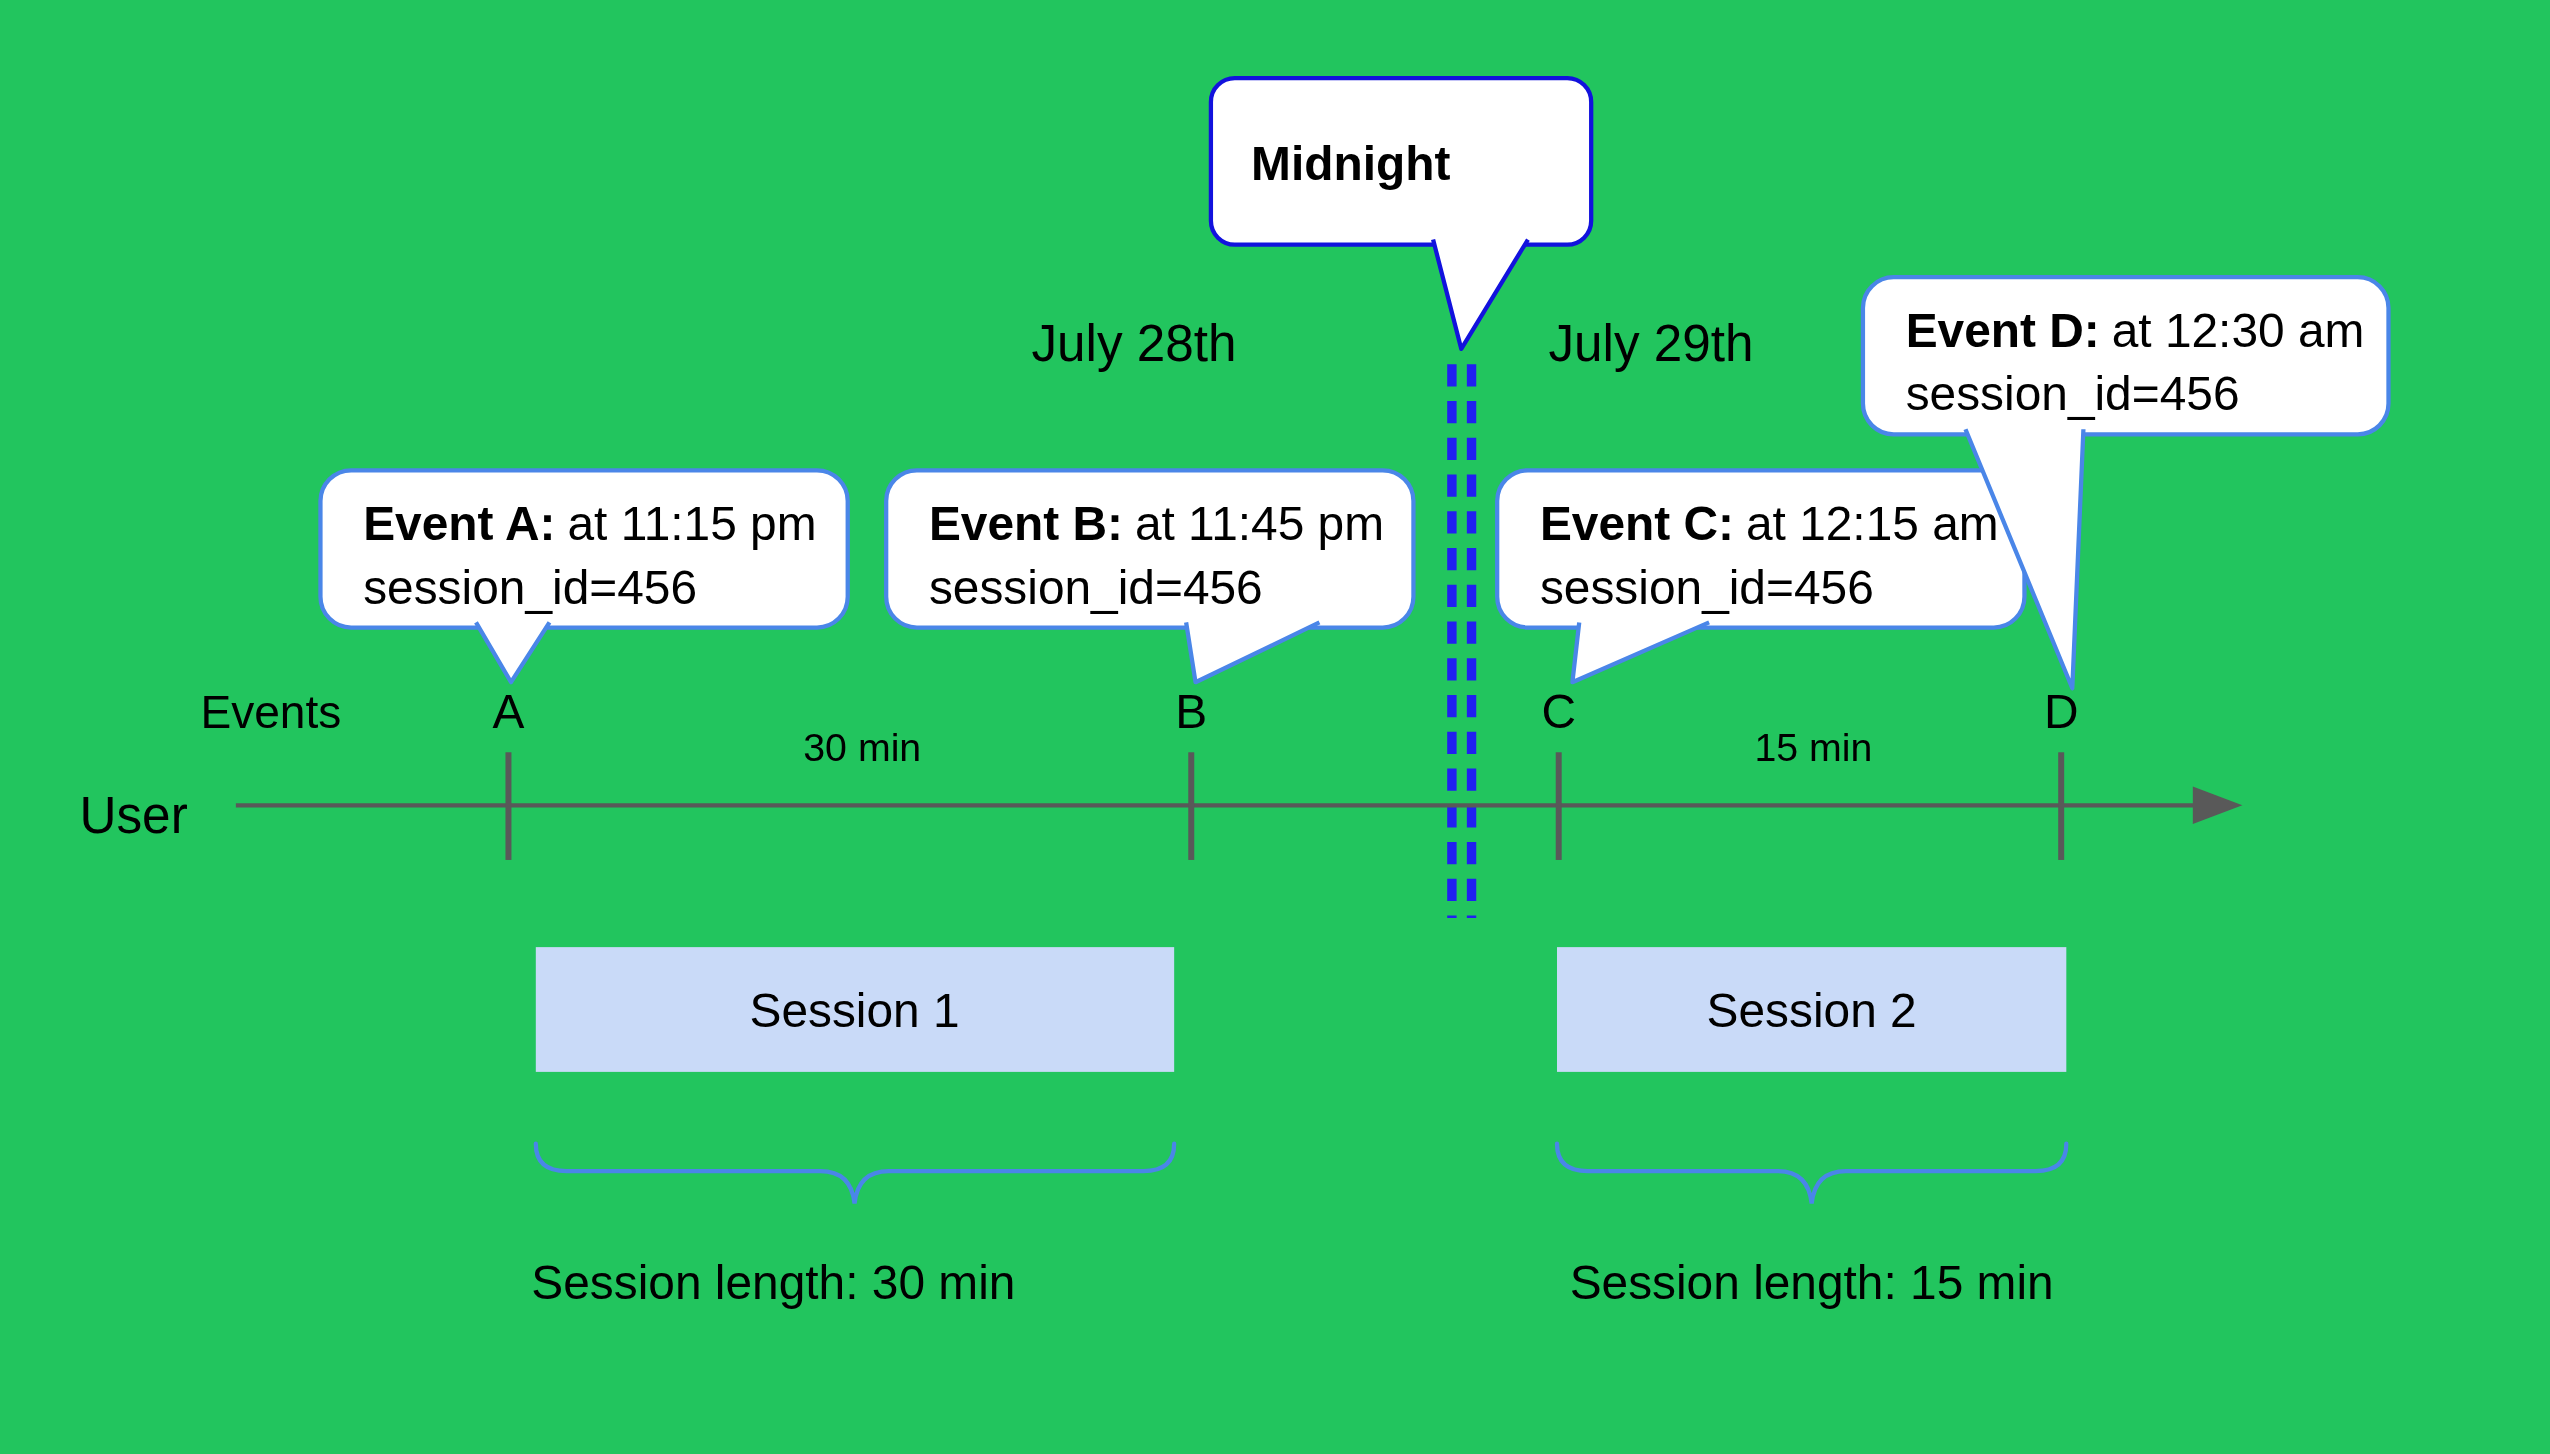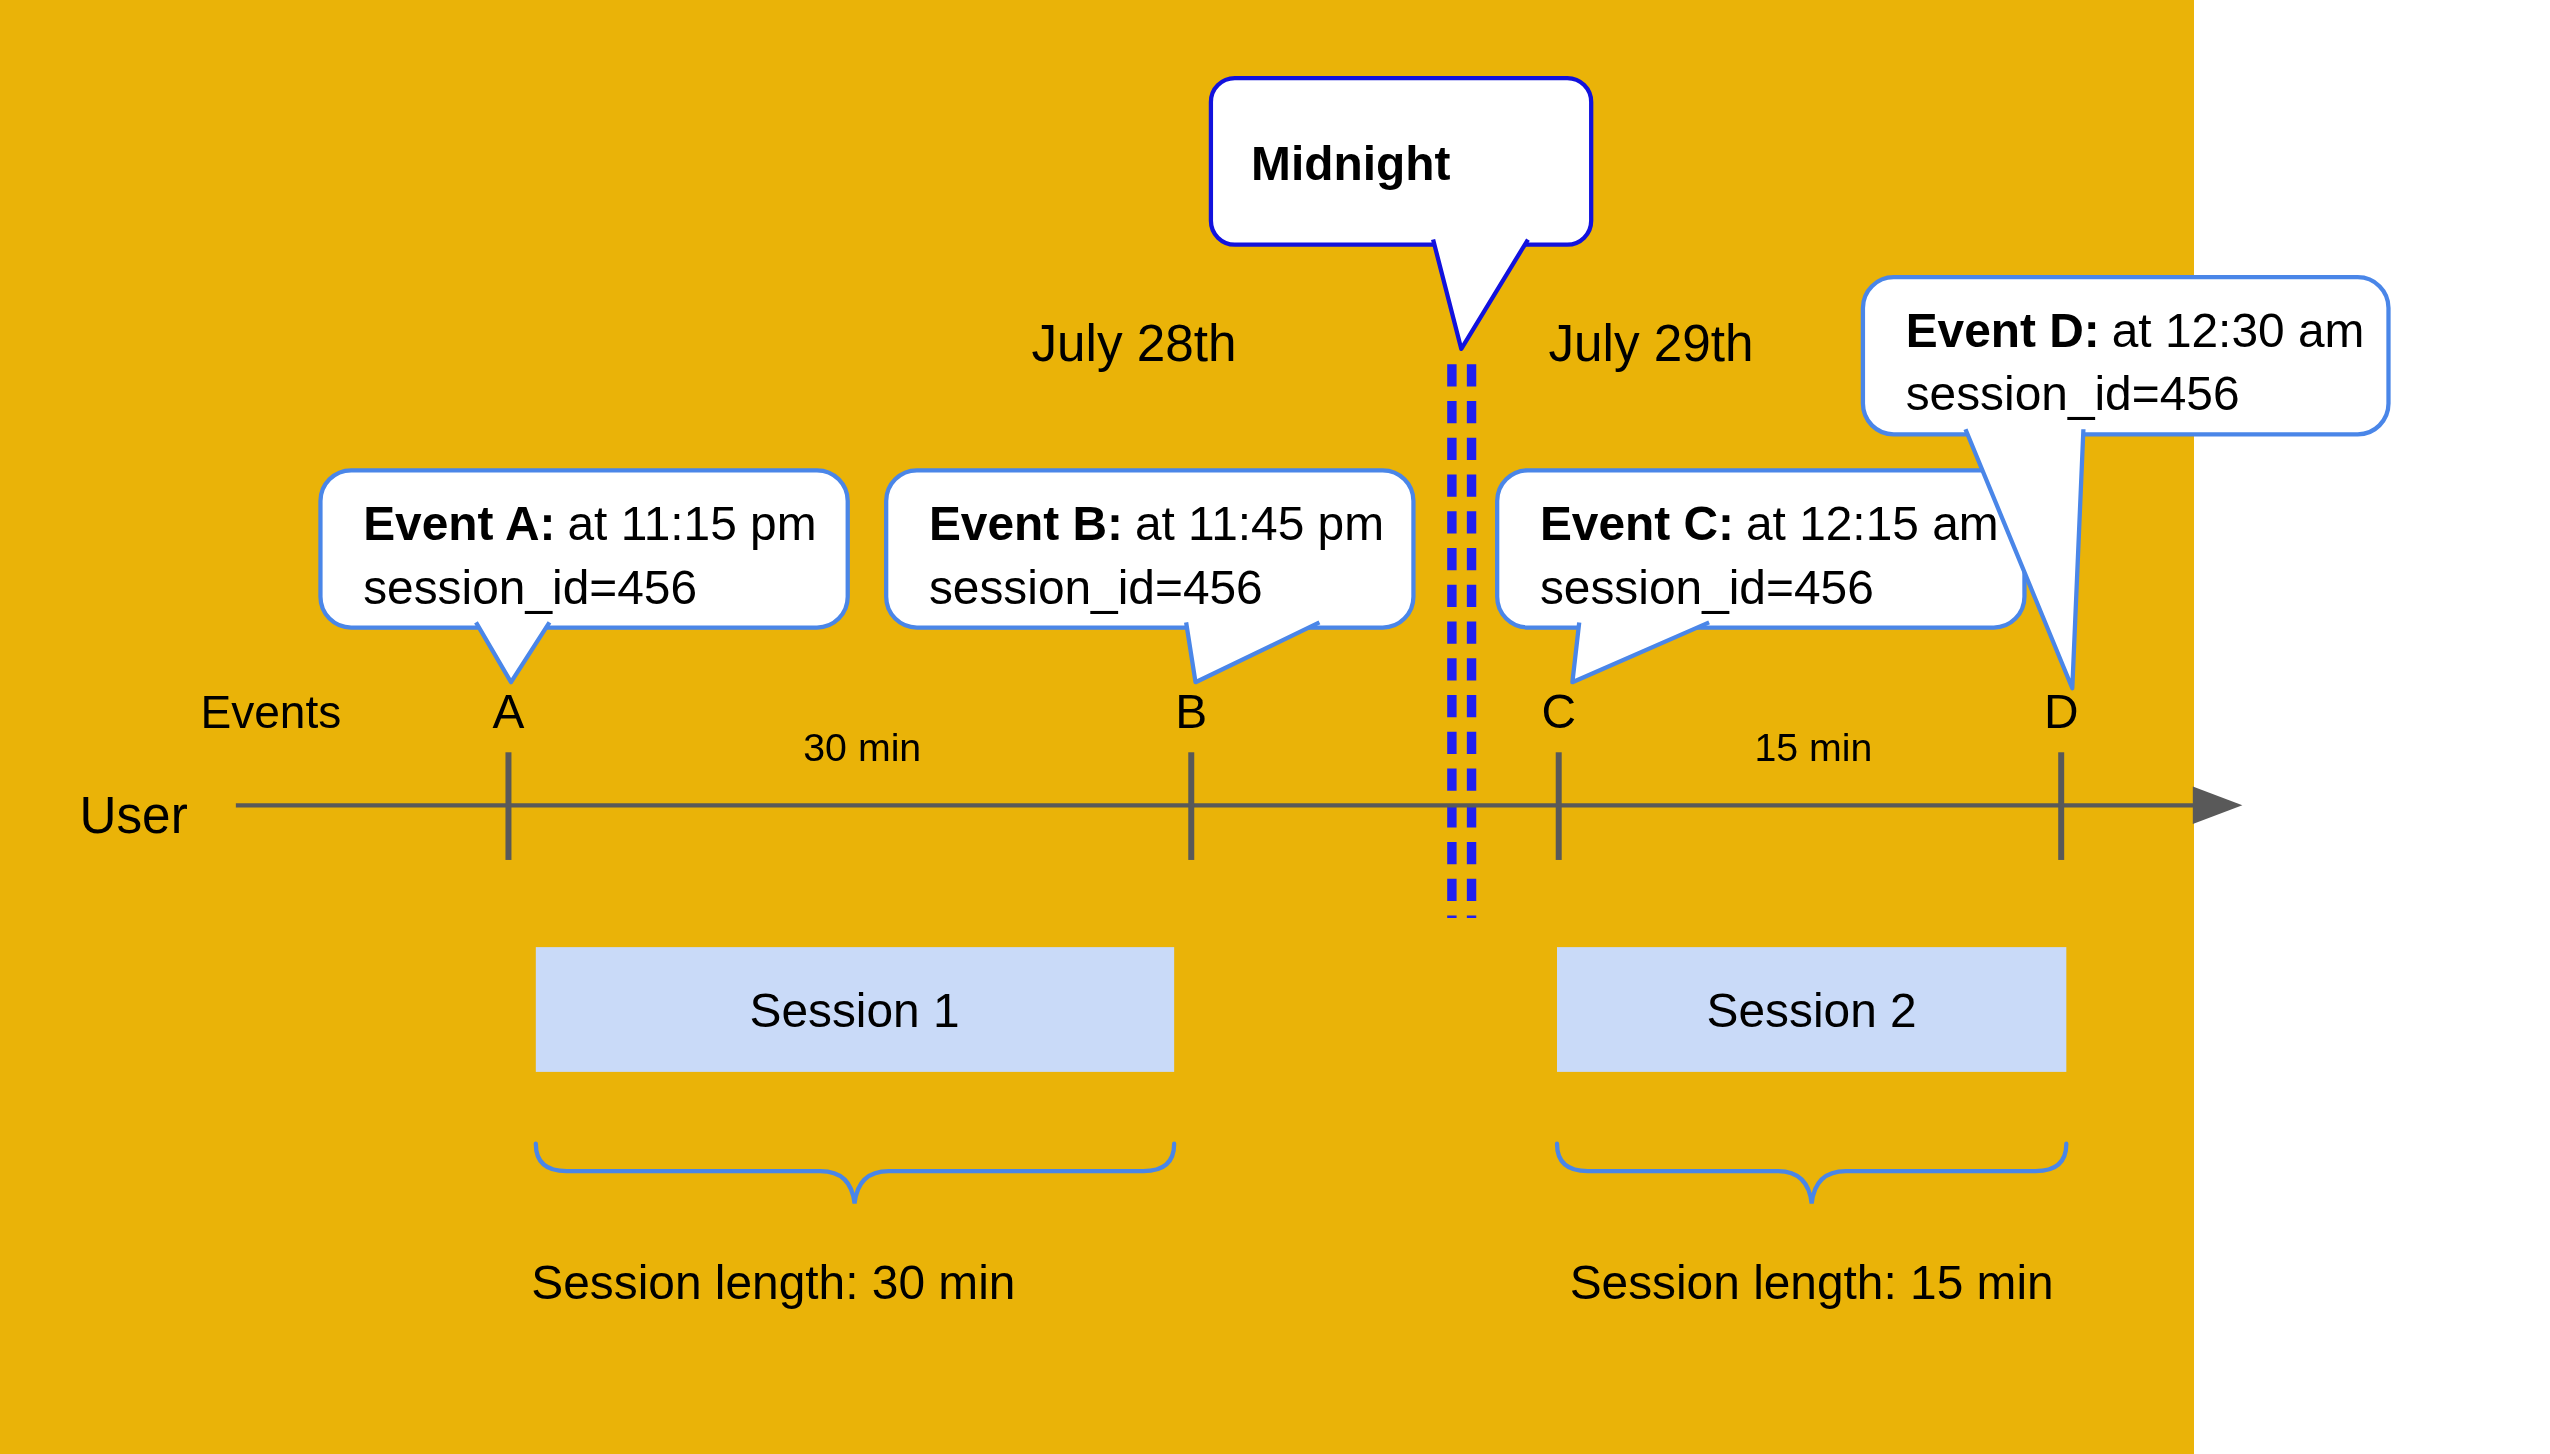--- a/index.html
+++ b/index.html
@@ -4,21 +4,21 @@
 <style>
   :root{
     --bubble-border:#4a86e8;
     --midnight-border:#1212dd;
     --dashed-line:#2020f0;
     --axis:#595959;
     --session-fill:#c9daf8;
     --text:#000000;
   }
   html,body{margin:0;padding:0;background:#ffffff;}
-  .stage{width:2194px;height:1455px;position:relative;background:#eab308;text-align:right;}
+  .stage{width:2550px;height:1455px;position:relative;background:#22c55e;text-align:right;}
   svg{display:block;}
   text{
     font-family:"Liberation Sans","DejaVu Sans",sans-serif;
     fill:var(--text);
   }
   .bubble-rect{fill:#ffffff;stroke:var(--bubble-border);stroke-width:5;}
   .bubble-tail{fill:#ffffff;stroke:var(--bubble-border);stroke-width:5;stroke-linejoin:round;}
   .midnight-rect{fill:#ffffff;stroke:var(--midnight-border);stroke-width:5;}
   .midnight-tail{fill:#ffffff;stroke:var(--midnight-border);stroke-width:5;stroke-linejoin:round;}
   .axis-line{stroke:var(--axis);stroke-width:5;}

